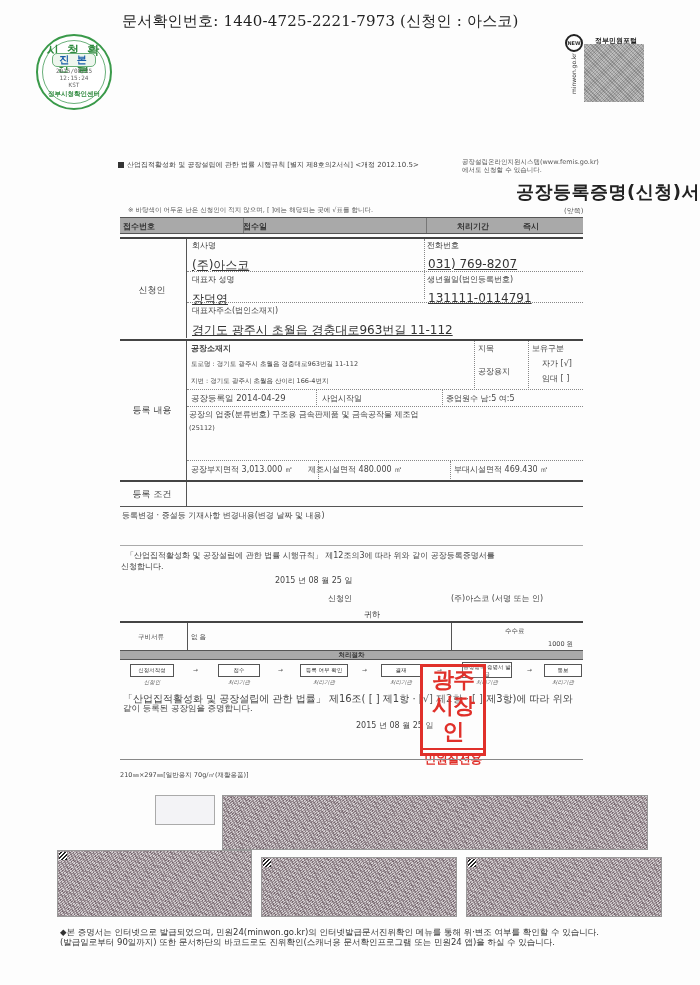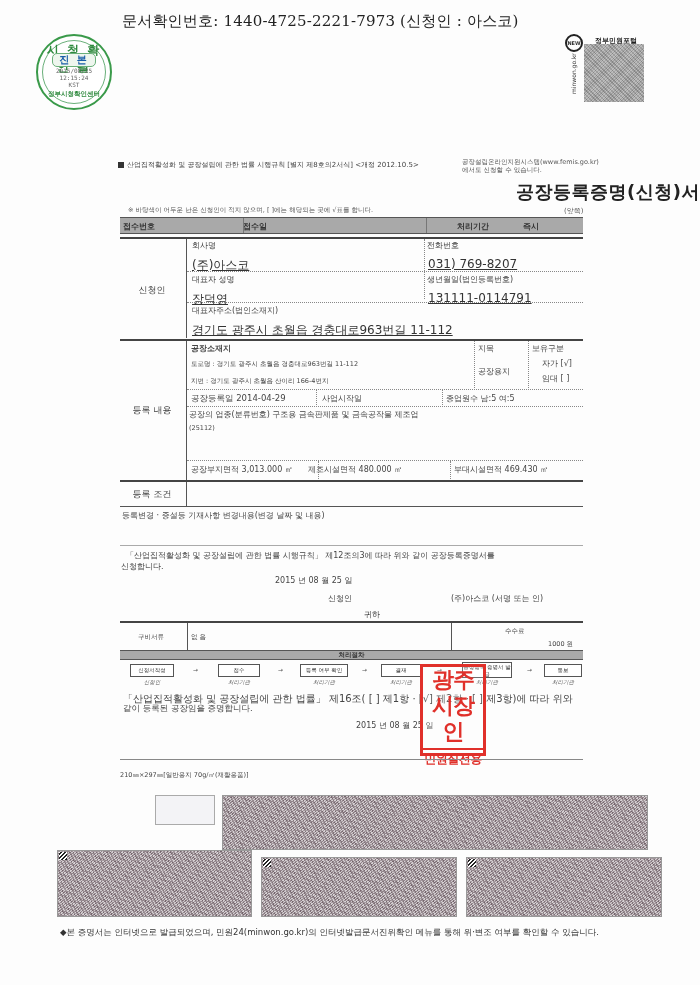--- a/index.html
+++ b/index.html
@@ -231,13 +231,14 @@
   </div>
 <div class="abs noise" style="left:261px;top:857px;width:196px;height:60px;">
     <div class="corner"></div>
   </div>
 <div class="abs noise" style="left:466px;top:857px;width:196px;height:60px;">
     <div class="corner"></div>
   </div>
 
 <div class="abs footer">
   <div>◆본 증명서는 인터넷으로 발급되었으며, 민원24(minwon.go.kr)의 인터넷발급문서진위확인 메뉴를 통해 위·변조 여부를 확인할 수 있습니다.</div>
+  <div>(발급일로부터 90일까지) 또한 문서하단의 바코드로도 진위확인(스캐너용 문서확인프로그램 또는 민원24 앱)을 하실 수 있습니다.</div>
 </div>
 
 </body></html>

